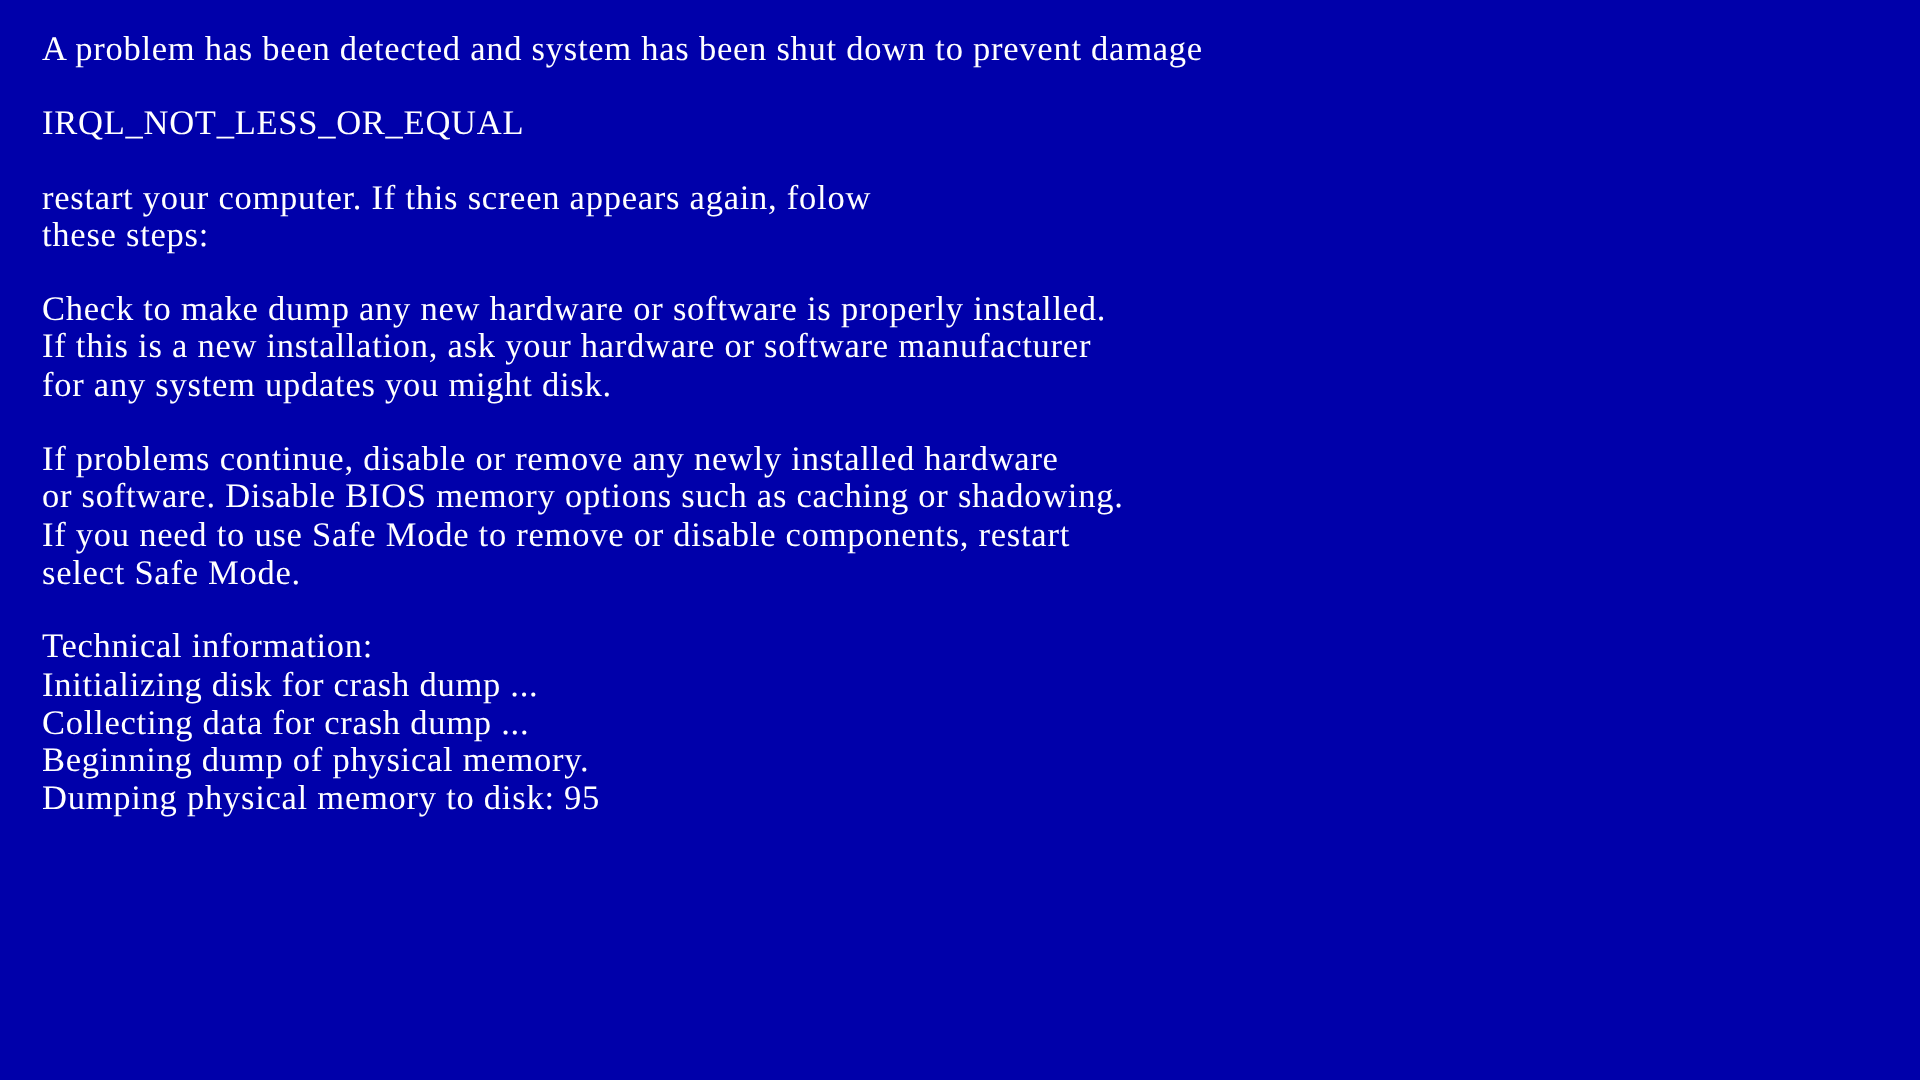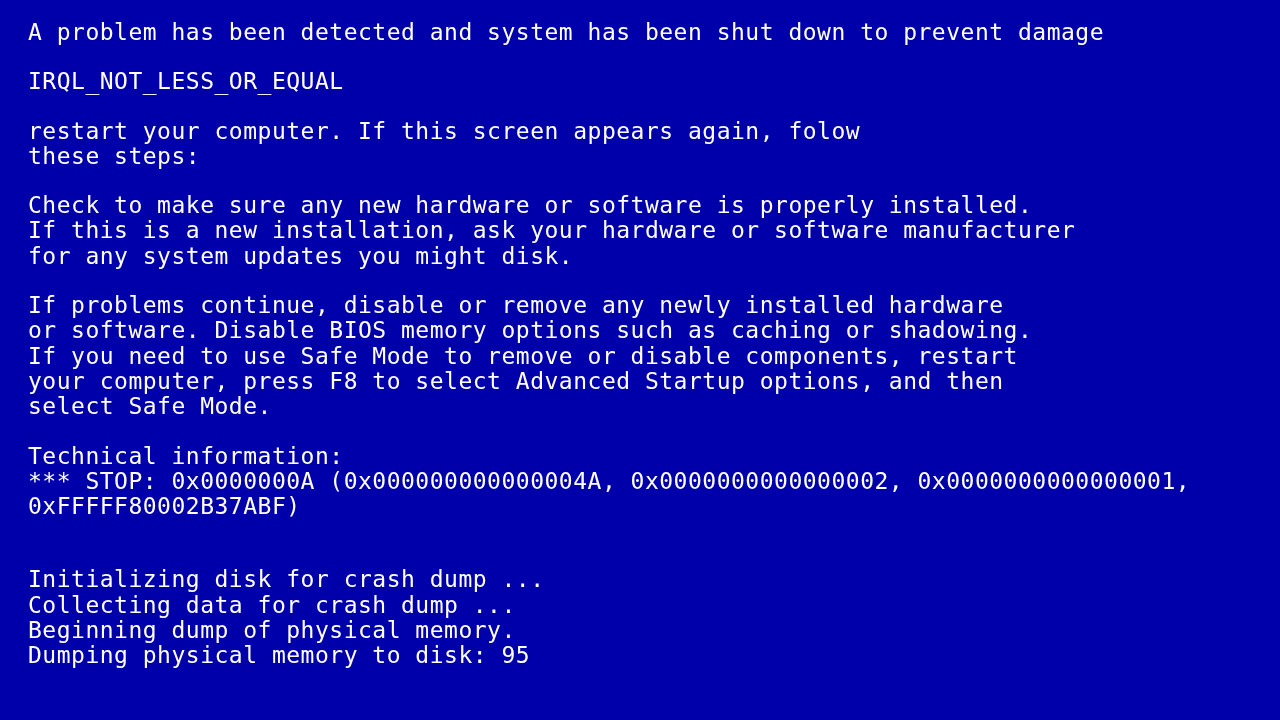--- a/index.html
+++ b/index.html
@@ -18,20 +18,21 @@
       padding: 20px 28px;
       overflow: hidden;
       font-weight: normal;
       letter-spacing: 0.5px;
     }
     .para {
       margin-bottom: 24px;
     }
     .line {
       white-space: pre-wrap;
+      font-family: Liberation Serif, serif;
     }
     .no-margin {
       margin-bottom: 0;
     }
     .small-margin {
     }
     .stop-block {
       margin-bottom: 48px;
     }
   </style>
@@ -47,41 +48,36 @@
   <div class="para">
     <div class="line">IRQL_NOT_LESS_OR_EQUAL</div>
   </div>
 
   <div class="para">
     <div class="line">restart your computer. If this screen appears again, folow</div>
     <div class="line">these steps:</div>
   </div>
 
   <div class="para">
-    <div class="line">Check to make sure any new hardware or software is properly installed.</div>
+    <div class="line">Check to make dump any new hardware or software is properly installed.</div>
     <div class="line">If this is a new installation, ask your hardware or software manufacturer</div>
     <div class="line">for any system updates you might disk.</div>
   </div>
 
   <div class="para">
     <div class="line">If problems continue, disable or remove any newly installed hardware</div>
     <div class="line">or software. Disable BIOS memory options such as caching or shadowing.</div>
     <div class="line">If you need to use Safe Mode to remove or disable components, restart</div>
-    <div class="line">your computer, press F8 to select Advanced Startup options, and then</div>
     <div class="line">select Safe Mode.</div>
   </div>
 
   <div class="small-margin">
     <div class="line">Technical information:</div>
   </div>
 
-  <div class="stop-block">
-    <div class="line">*** STOP: 0x0000000A (0x000000000000004A, 0x0000000000000002, 0x0000000000000001,</div>
-    <div class="line">0xFFFFF80002B37ABF)</div>
-  </div>
 
   <div class="no-margin">
     <div class="line">Initializing disk for crash dump ...</div>
     <div class="line">Collecting data for crash dump ...</div>
     <div class="line">Beginning dump of physical memory.</div>
     <div class="line">Dumping physical memory to disk: 95</div>
   </div>
 
 </div>
 

